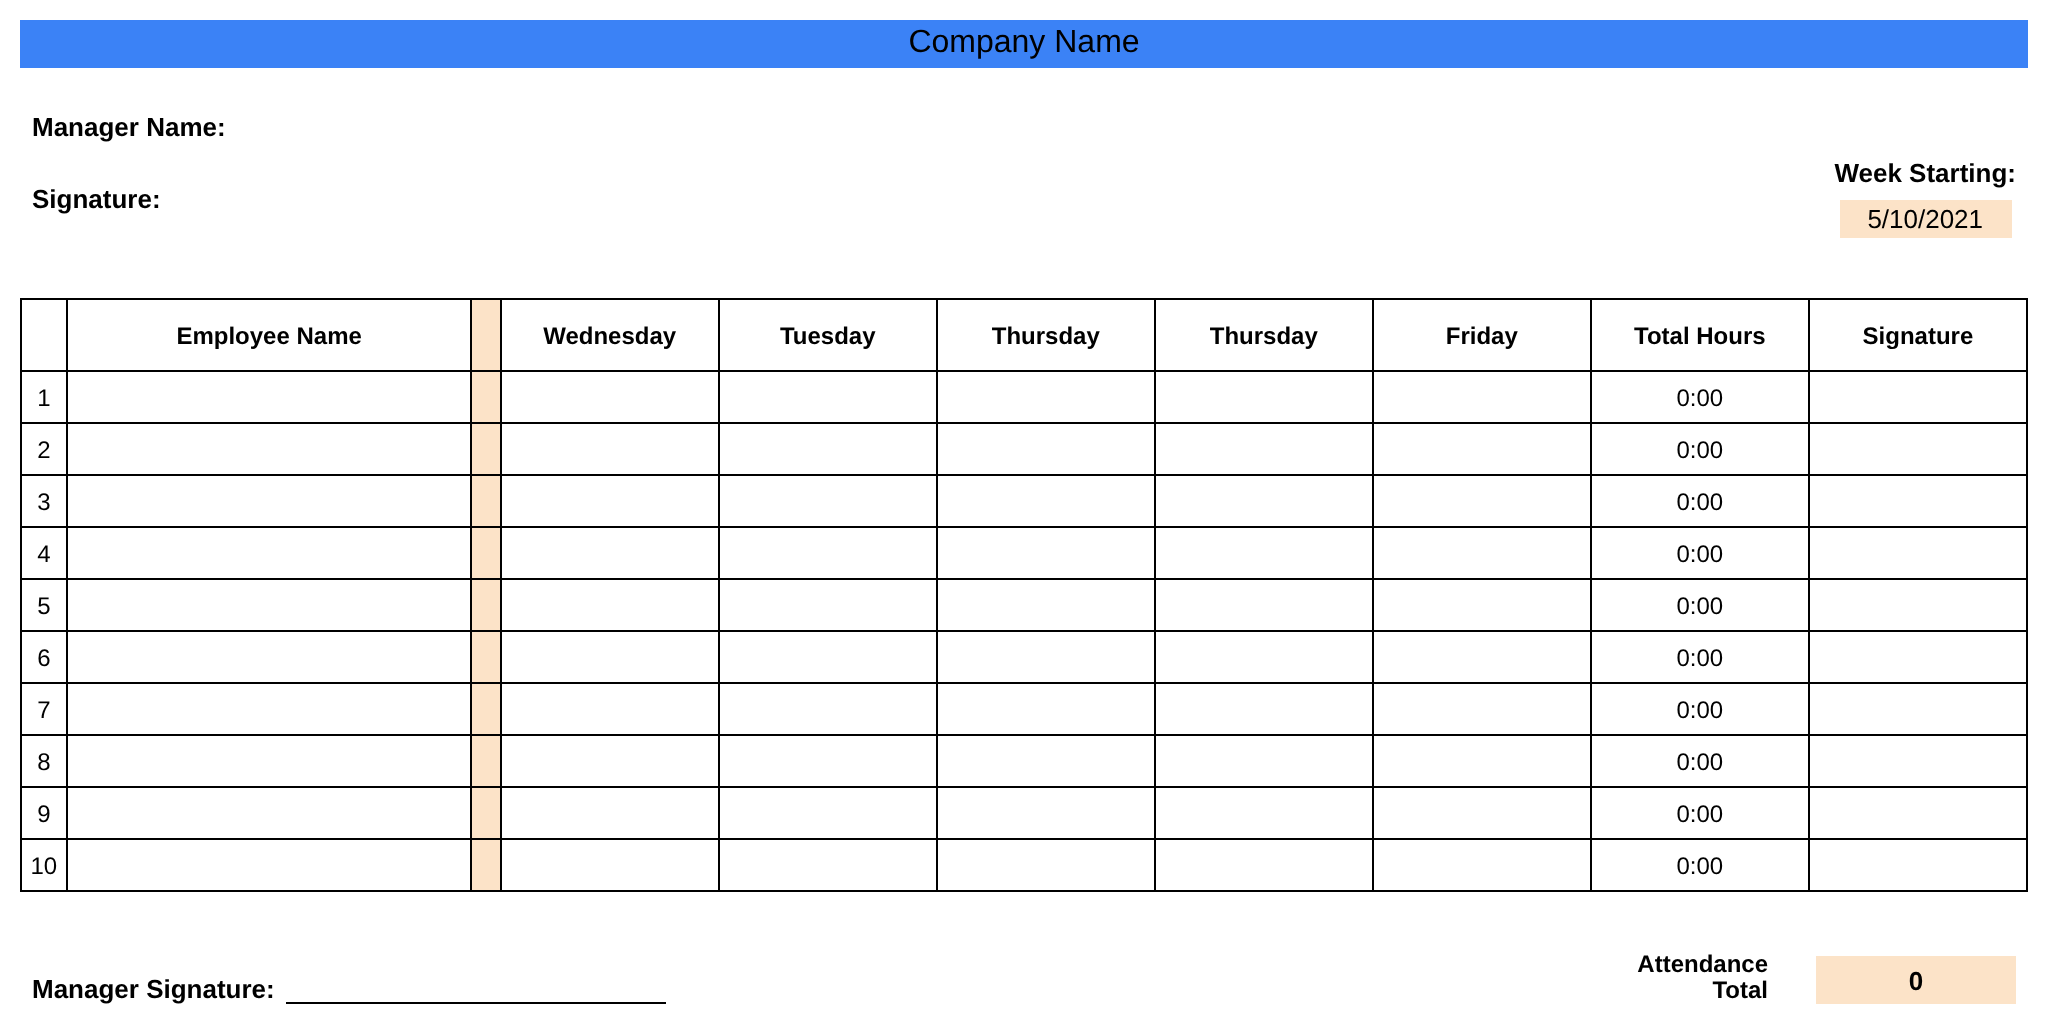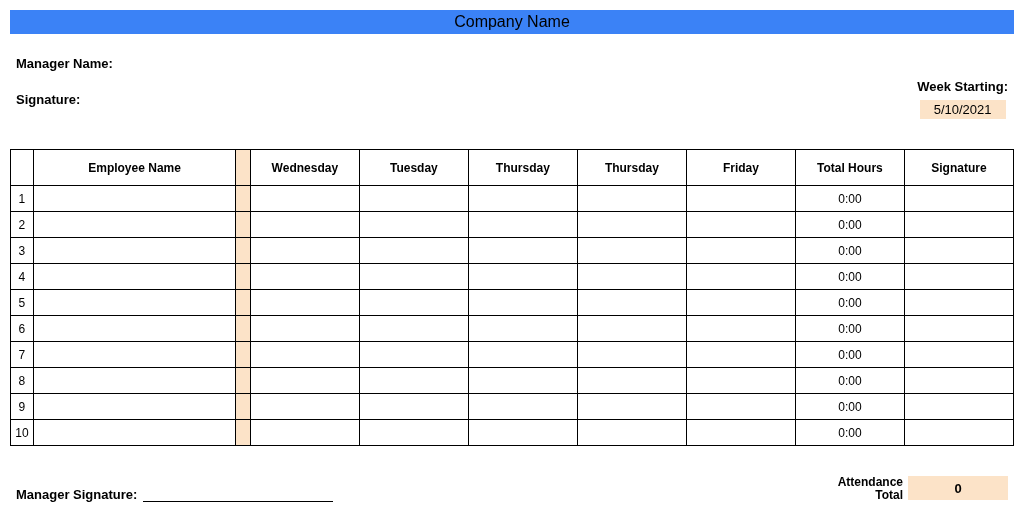--- a/index.html
+++ b/index.html
@@ -81,22 +81,22 @@
     font-weight: bold;
     font-size: 13px;
   }
   .sig-line {
     border-bottom: 1px solid #000;
     width: 190px;
     height: 14px;
   }
   .att-block {
     display: flex;
-    align-items: flex-start;
-    gap: 5px;
+    align-items: flex-end;
+    gap: 24px;
   }
   .att-label {
     font-weight: bold;
     font-size: 12px;
     text-align: right;
     line-height: 1.1;
   }
   .att-value {
     background: #fce3c8;
     width: 100px;

